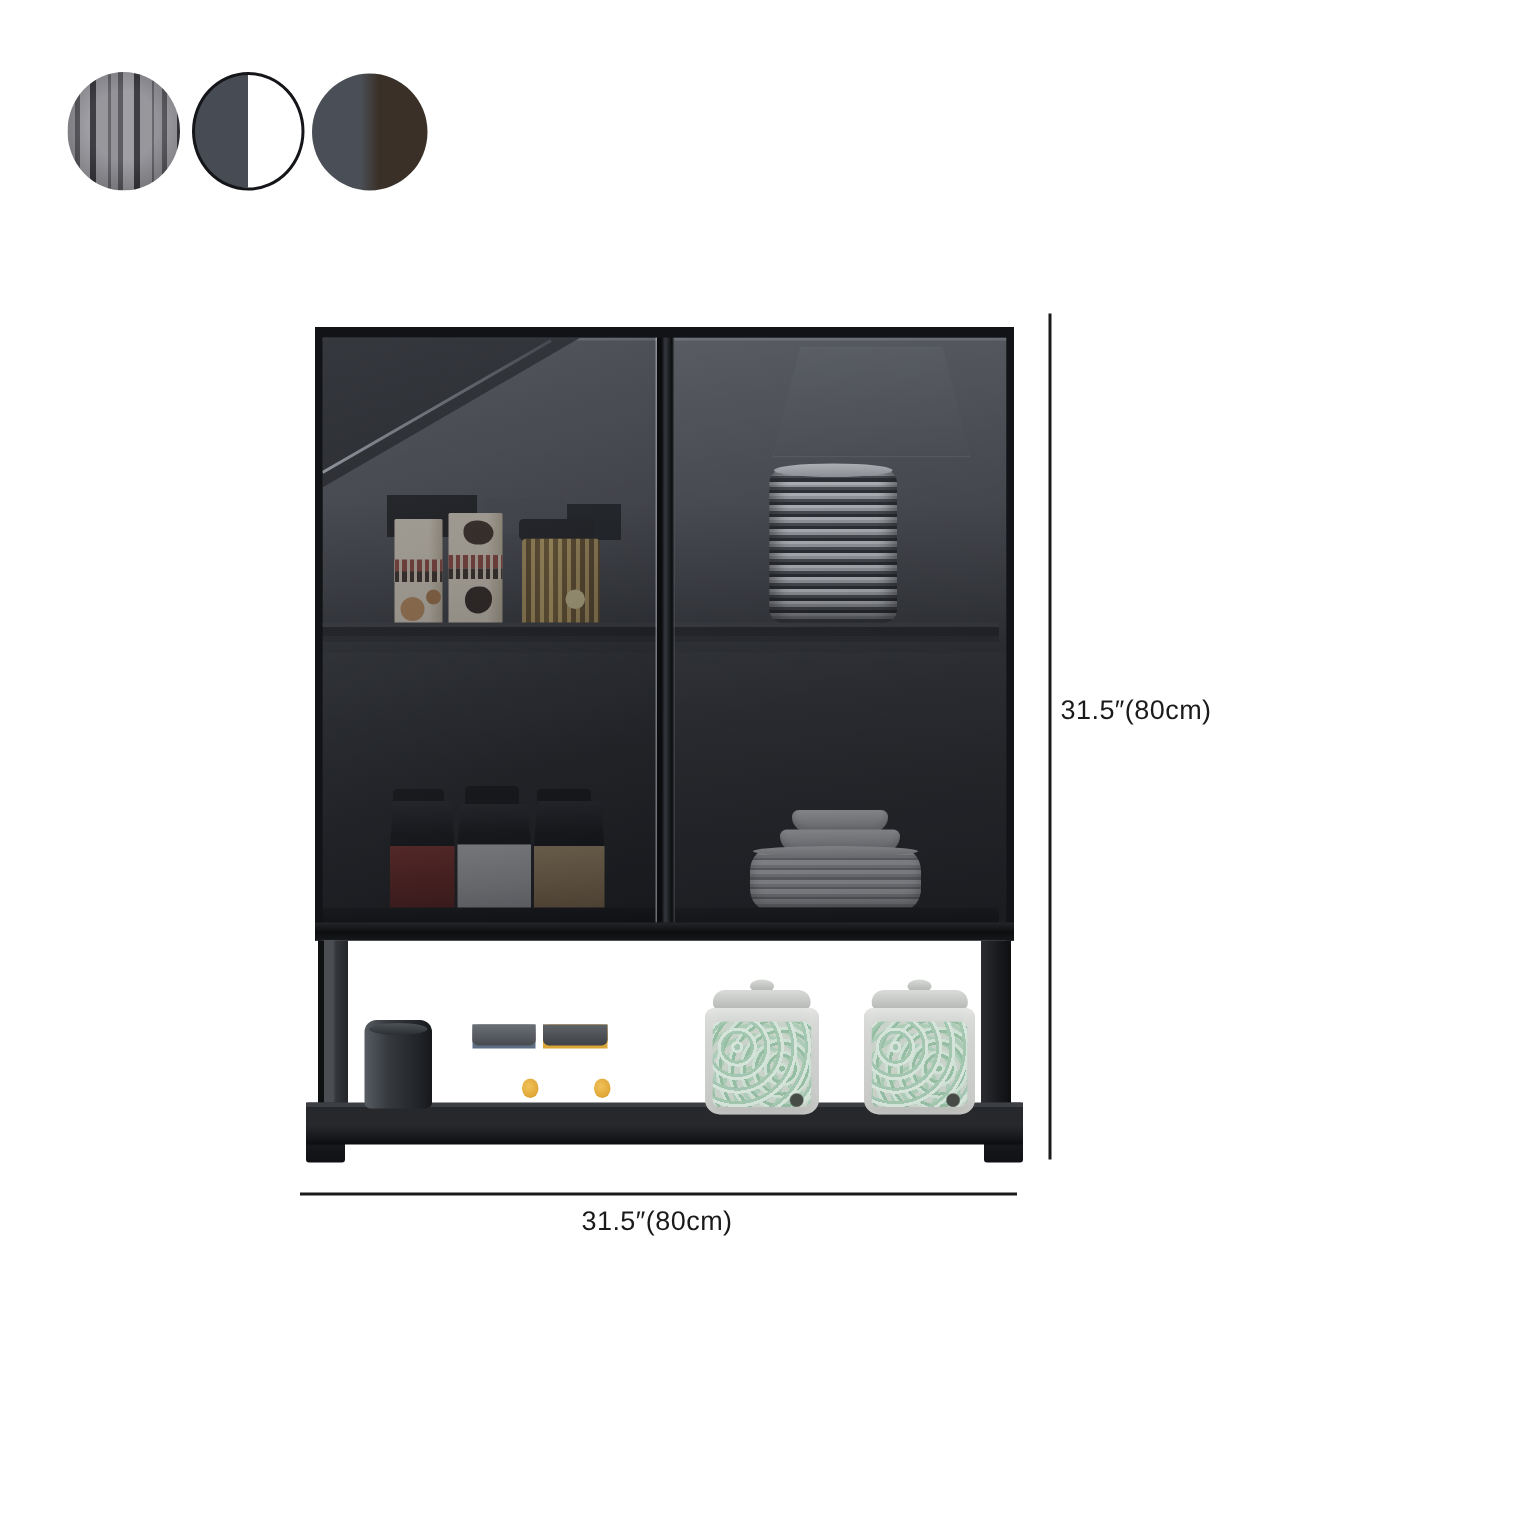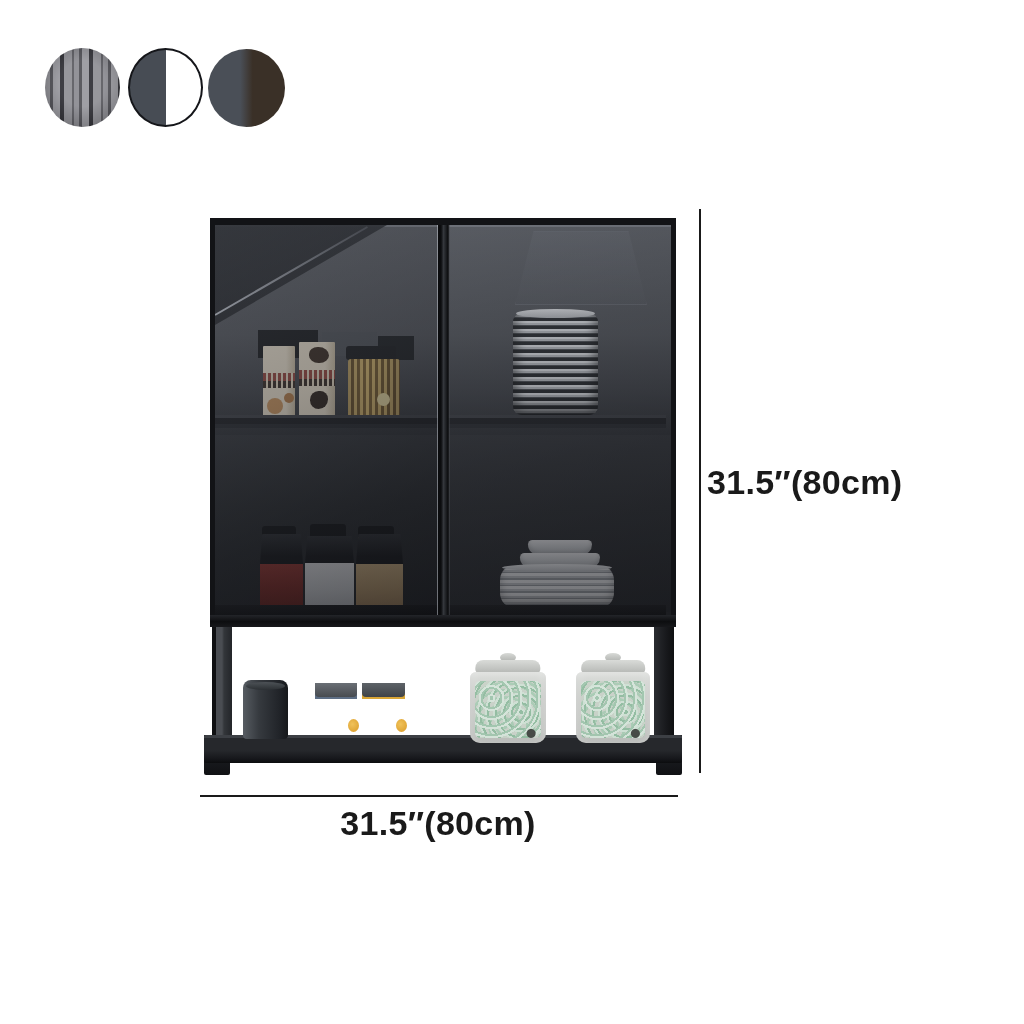--- a/index.html
+++ b/index.html
@@ -147,21 +147,21 @@
         radial-gradient(circle at 85% 92%, #3a3f3a 0 4px, transparent 5px),
         repeating-radial-gradient(circle at 25% 30%, var(--green,#9fc6ad) 0 2px, #d7e7dc 2px 4px, transparent 4px 9px),
         repeating-radial-gradient(circle at 70% 55%, #8fbc9f 0 2px, #cfe2d5 2px 4px, transparent 4px 8px),
         repeating-radial-gradient(circle at 45% 80%, #a8ccb4 0 2px, transparent 3px 7px),
         #c9d3c9;}
 
   
   .dim{background:var(--ann,#1a1a1a);}
   .dim-v{left:699px;top:209px;width:2px;height:564px;}
   .dim-h{left:200px;top:795px;width:478px;height:2px;}
-  .dim-label{color:var(--ann,#1a1a1a);font-size:34px;letter-spacing:.3px;white-space:nowrap;font-weight:bold;}
+  .dim-label{color:var(--ann,#1a1a1a);font-size:18px;letter-spacing:.3px;white-space:nowrap;}
   .dim-label-v{left:707px;top:463px;}
   .dim-label-h{left:288px;top:804px;width:300px;text-align:center;}
 </style>
 </head>
 <body>
 
 <div id="stage">
 
   <div style="position:absolute;left:0;top:0;width:1024px;height:140px;">
     <div class="swatch sw1"></div>

